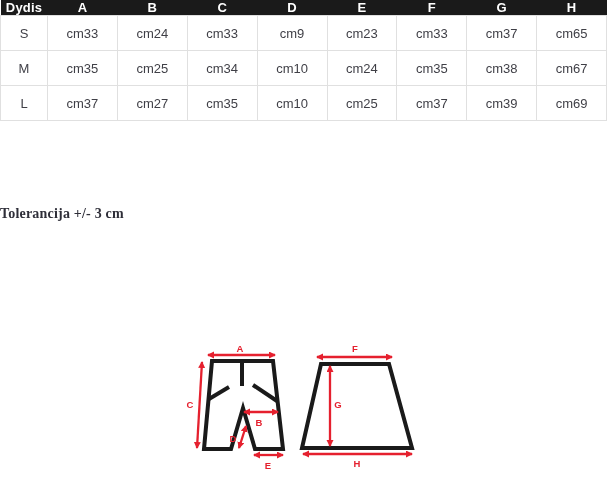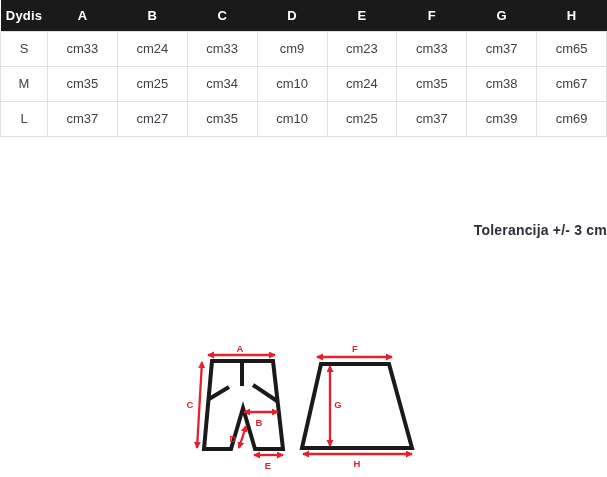--- a/index.html
+++ b/index.html
@@ -15,41 +15,42 @@
     width: 607px;
     border-collapse: collapse;
     table-layout: fixed;
   }
   .size-table col.col-size { width: 47px; }
   .size-table th {
     background: var(--header-bg, #1a1a1a);
     color: var(--header-text, #ffffff);
     font-size: 13px;
     font-weight: 700;
-    height: 31px;
+    height: 15px;
     border: none;
     text-align: center;
     letter-spacing: .2px;
   }
   .size-table td {
     height: 35px;
     border: 1px solid var(--border, #e0e0e0);
     color: var(--cell-text, #3f3f46);
     font-size: 13px;
     font-weight: 400;
     text-align: center;
     background: #fff;
   }
   .note {
     margin-top: 85px;
-    text-align: right;
+    text-align: left;
     font-size: 14px;
     font-weight: 700;
     color: var(--note-text, #2e2e38);
     letter-spacing: .2px;
+    font-family: Liberation Serif, serif;
   }
   svg.diagram { position: absolute; left: 175px; top: 330px; }
   .outline {
     stroke: var(--outline, #1a1a1a);
     stroke-width: 4;
     fill: none;
     stroke-linejoin: miter;
     stroke-linecap: butt;
   }
   .arrow {

